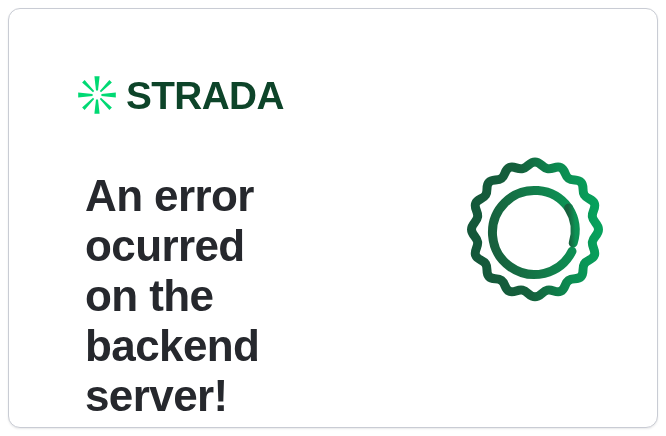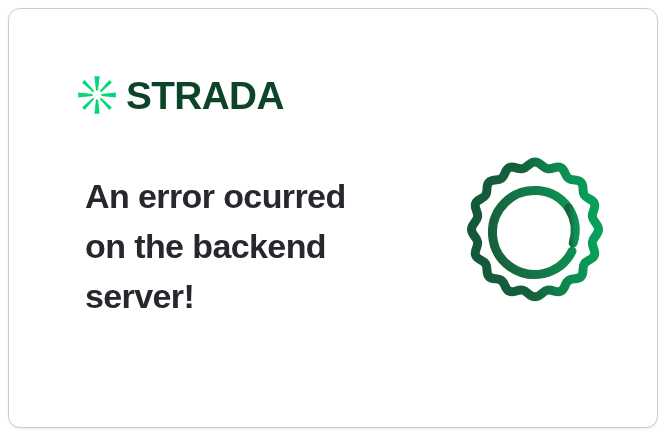--- a/index.html
+++ b/index.html
@@ -64,21 +64,21 @@
     transform-origin: left center;
   }
 
   
   .headline {
     position: absolute;
     left: 76px;
     top: 162px;
     width: 300px;
     font-family: "Liberation Sans", sans-serif;
-    font-size: 34px;
+    font-size: 44px;
     font-weight: bold;
     line-height: 50px;
     letter-spacing: -0.6px;
     color: #26282d;
     white-space: pre-line;
   }
 
   
   .gear-wrap {
     position: absolute;

